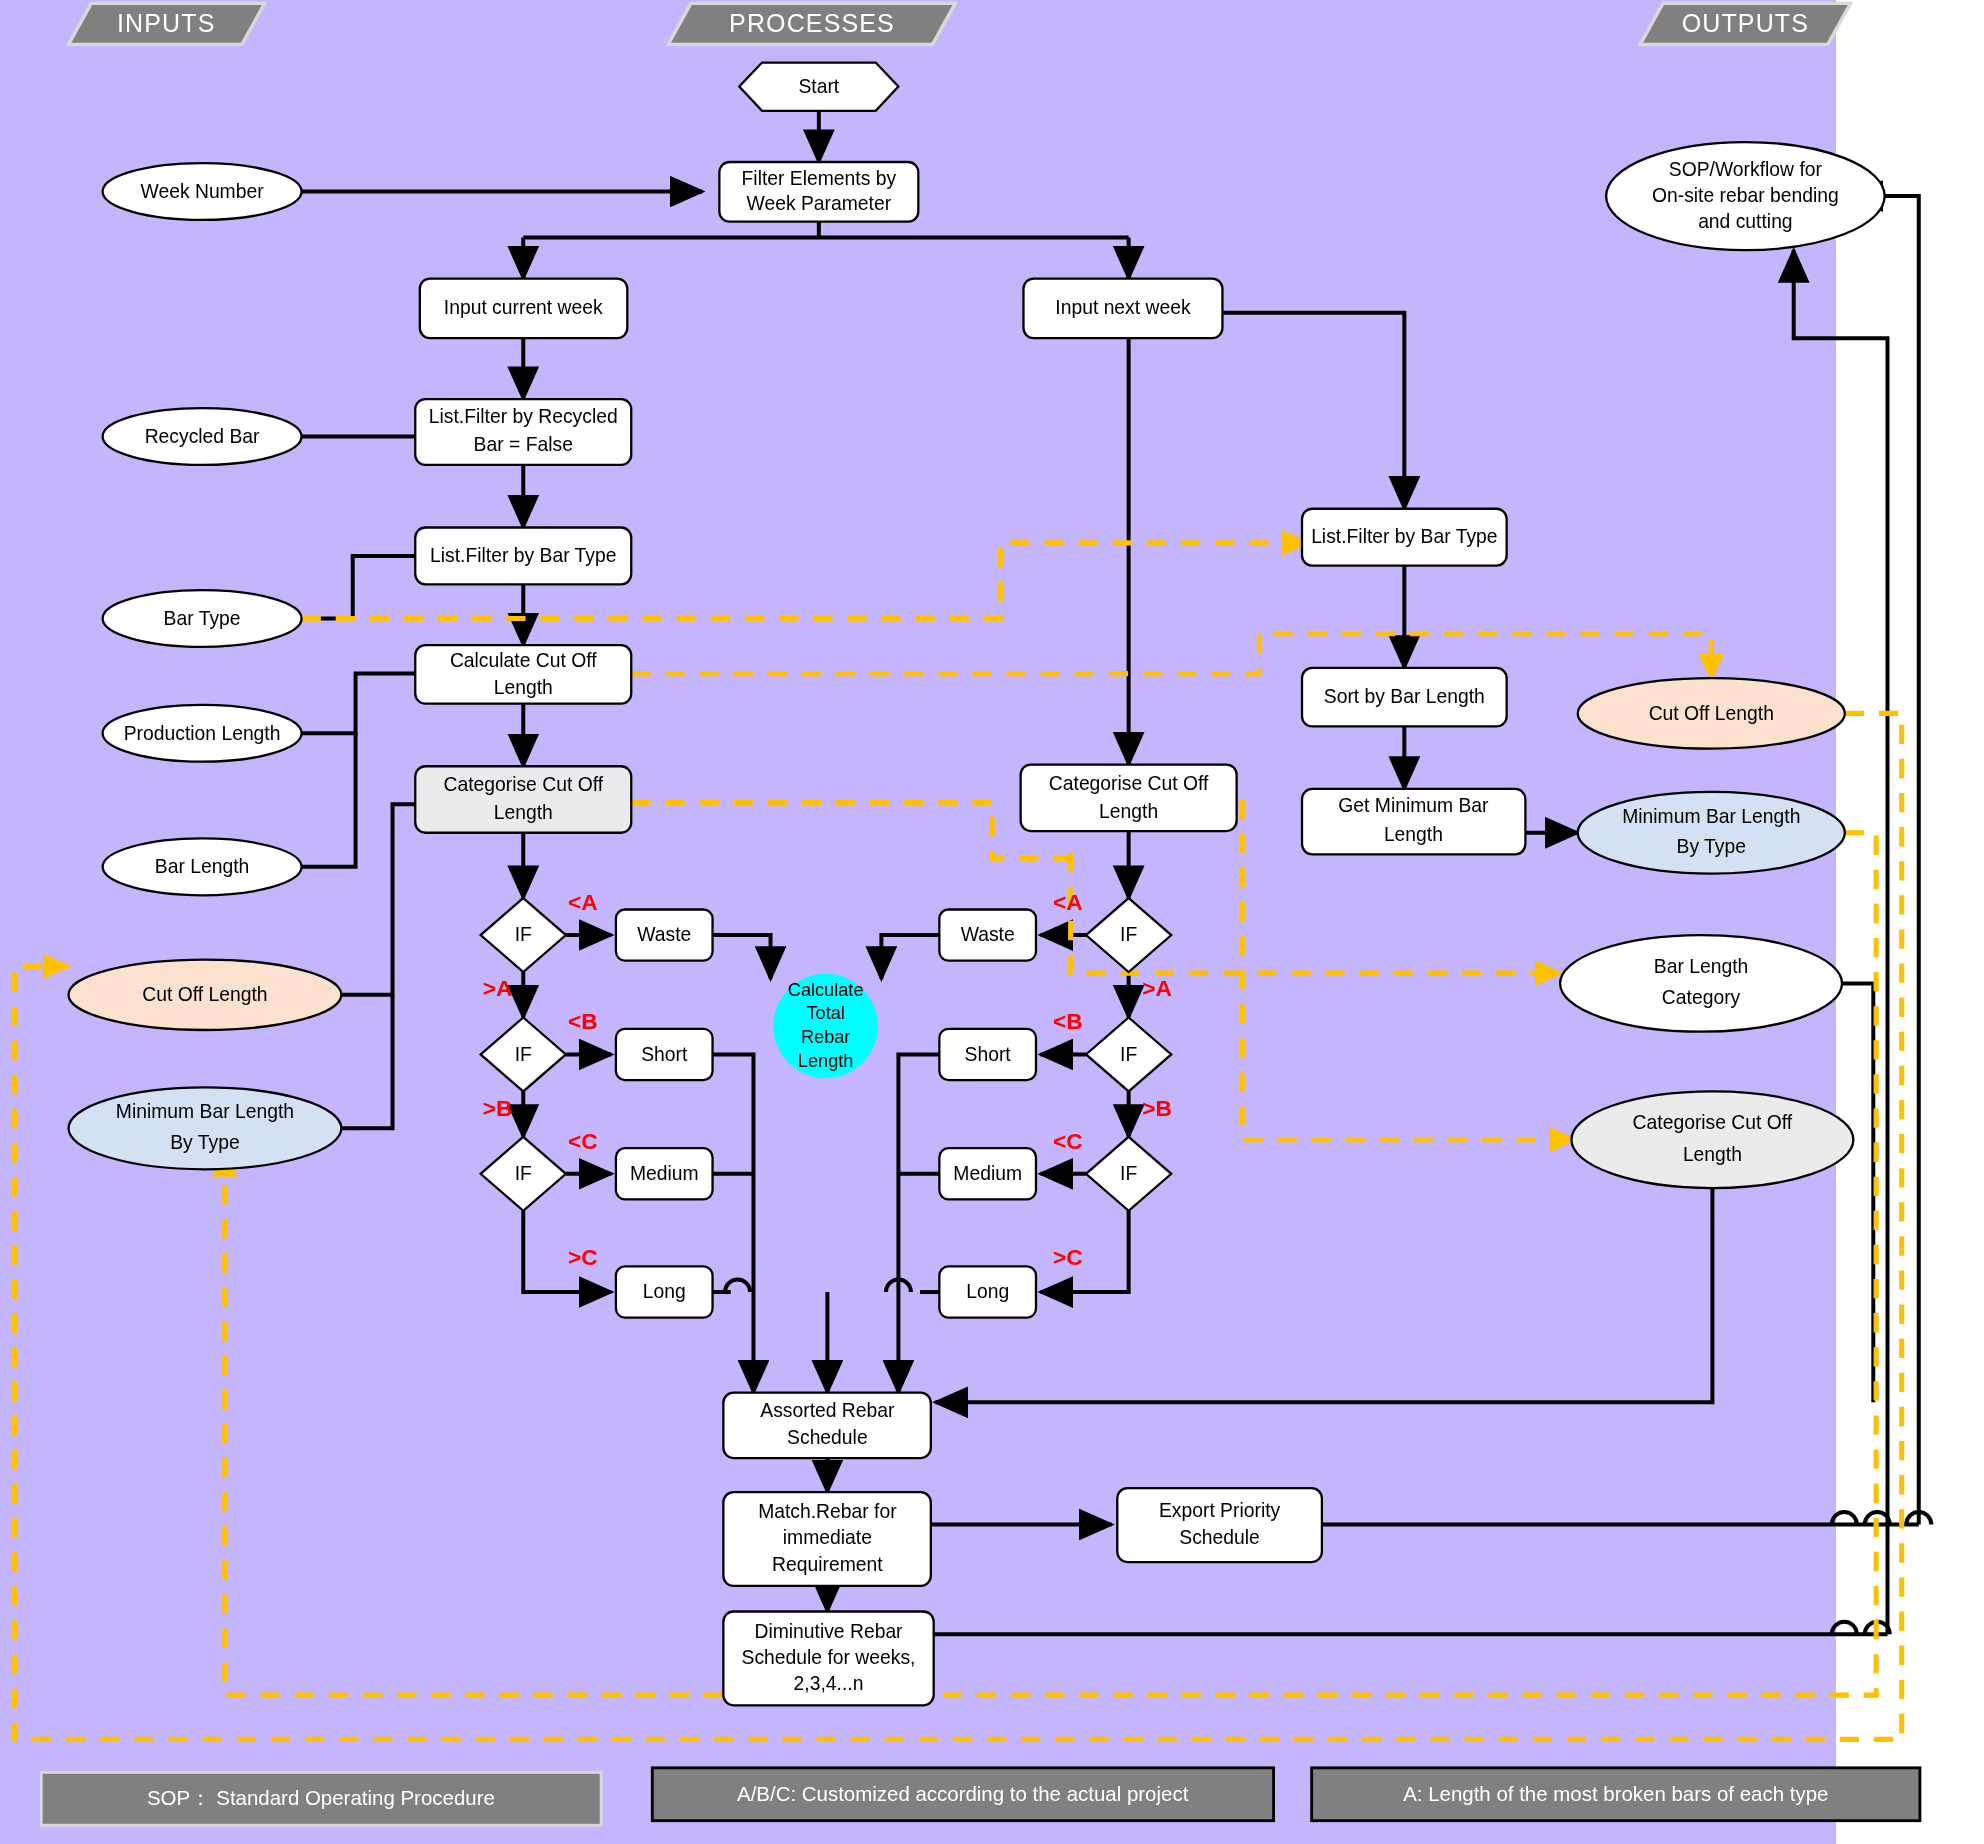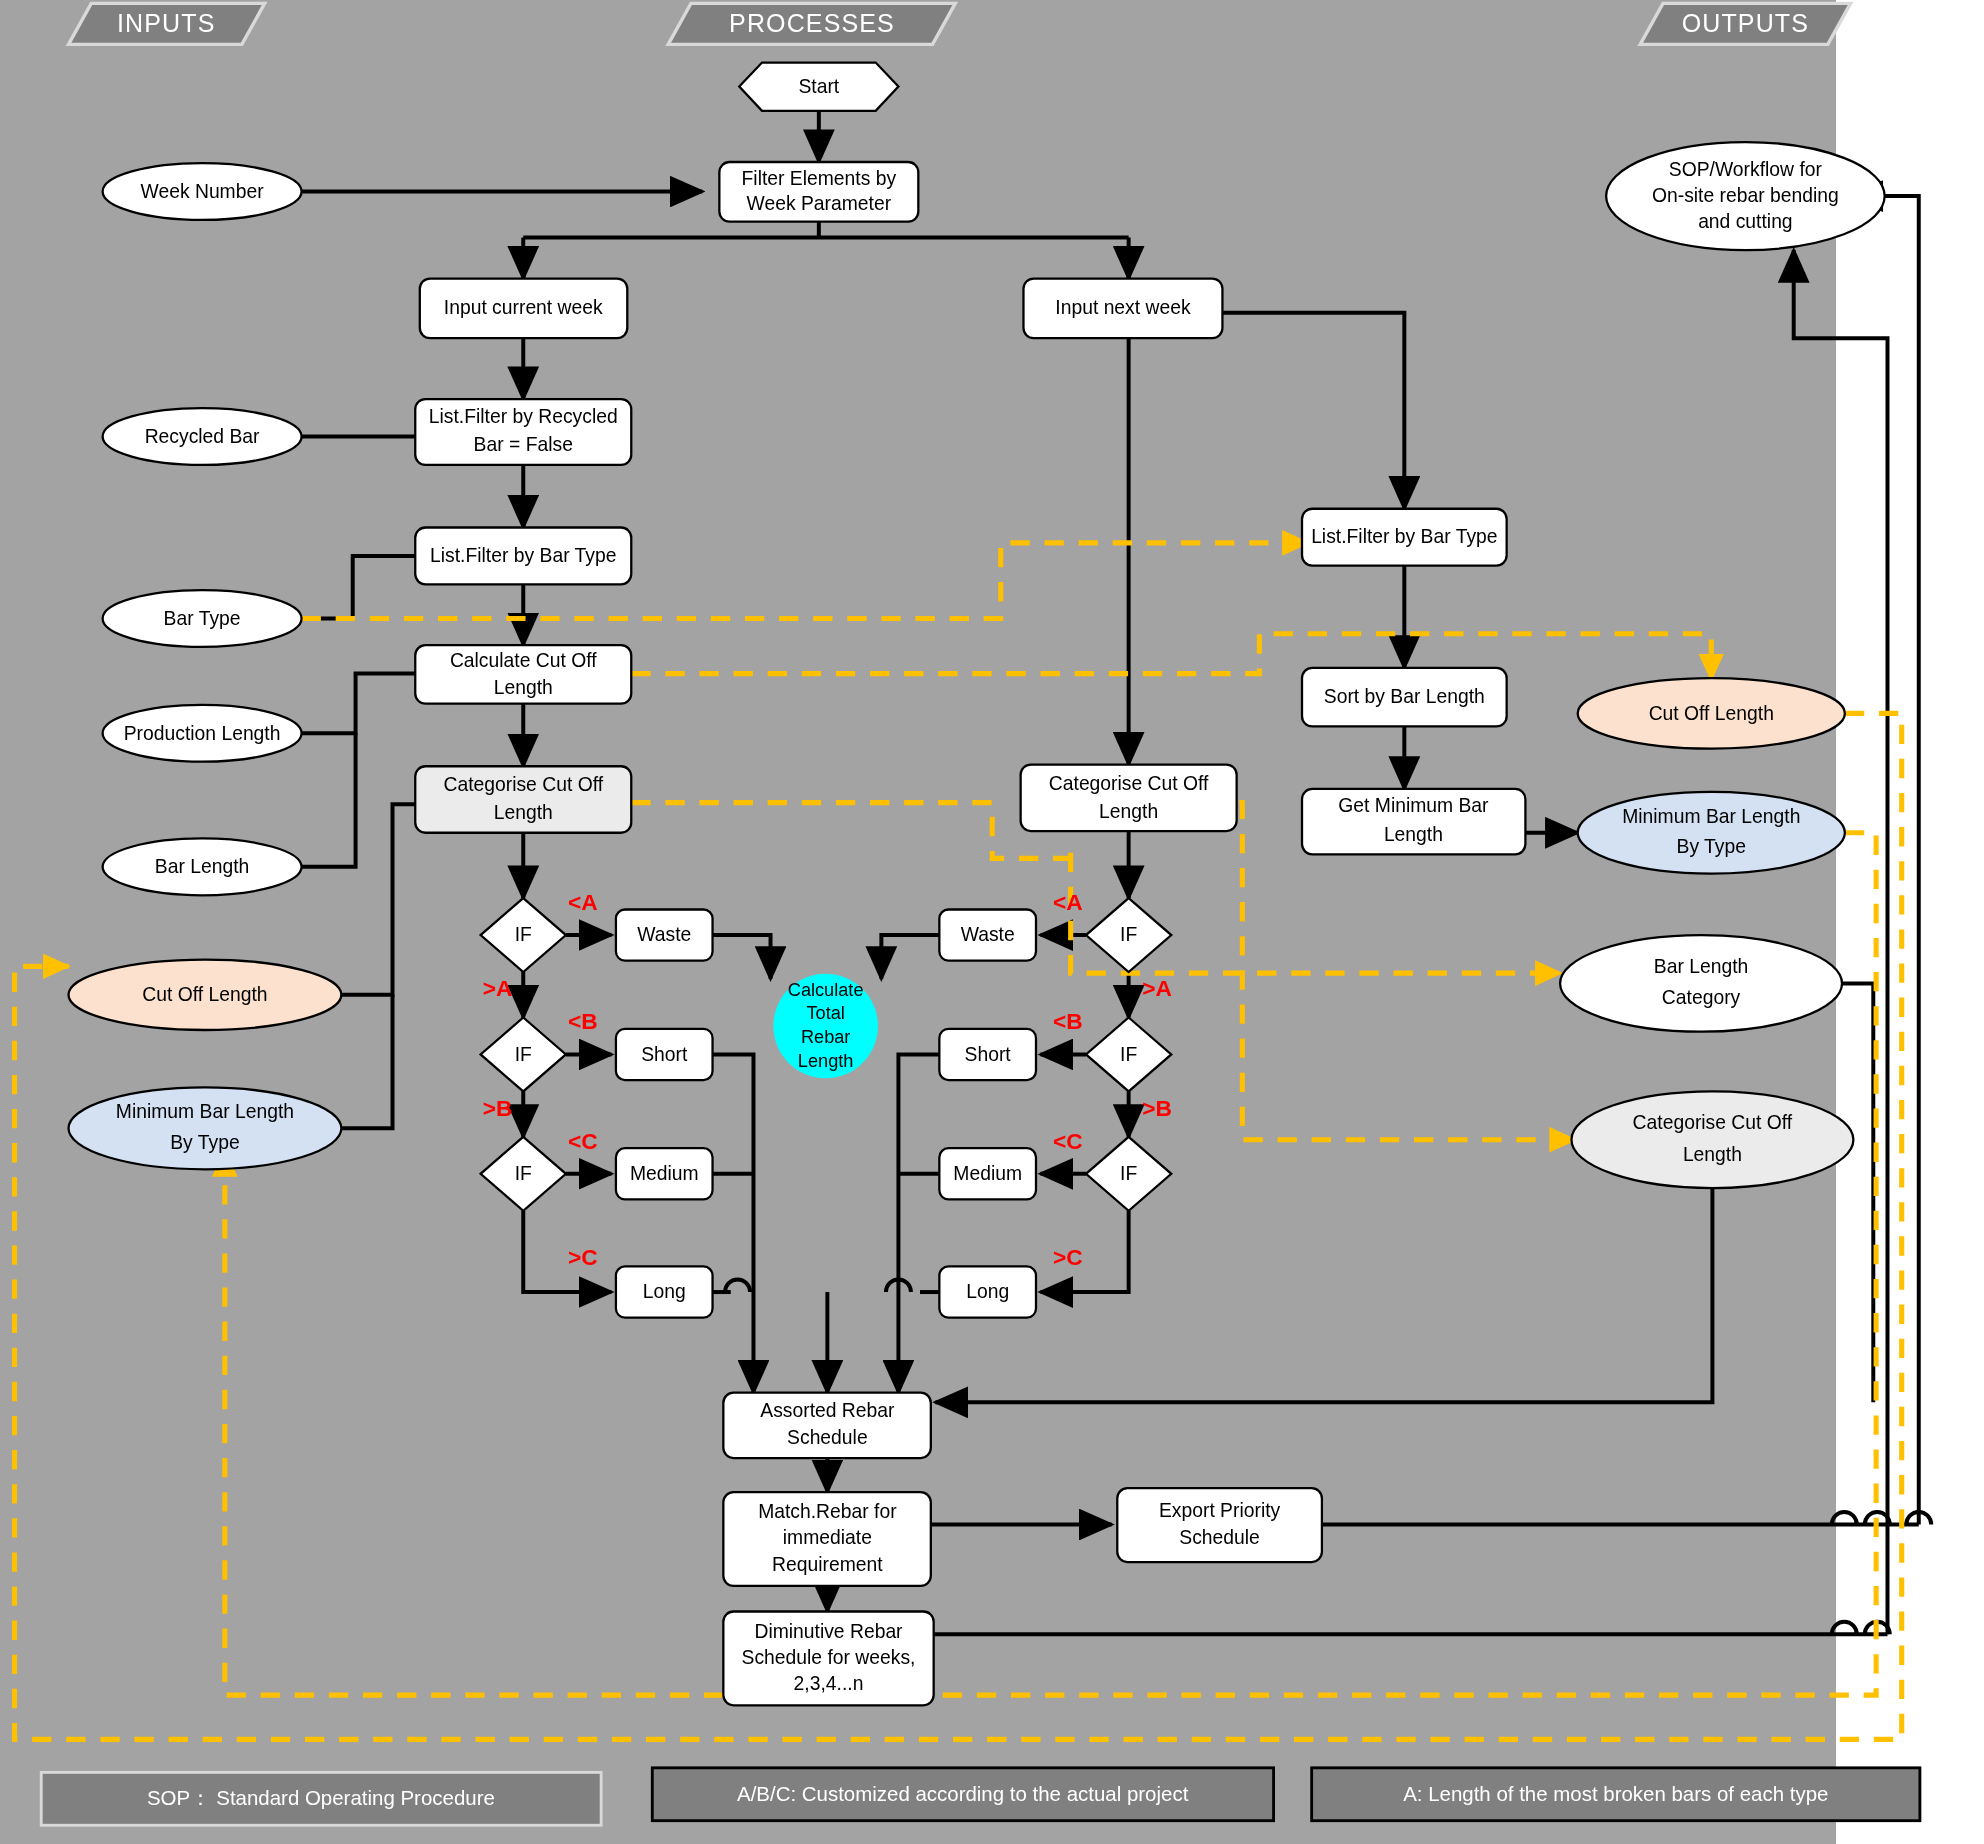--- a/index.html
+++ b/index.html
@@ -1,16 +1,16 @@
 <!DOCTYPE html>
 <html style="font-size:9px"><head>
 <meta charset="utf-8">
 <style>
   html,body{margin:0;padding:0;background:#ffffff;}
-  #stage{position:relative;width:1836px;height:1844px;background:#a3a3a3;
+  #stage{position:relative;width:1836px;height:1844px;background:#c4b5fd;
          font-family:"Liberation Sans",sans-serif;}
   svg{position:absolute;left:0;top:0;width:1985px;height:1844px;}
   text{font-family:"Liberation Sans",sans-serif;}
   .nodeTxt{font-size:34px;fill:#000;text-anchor:middle;dominant-baseline:middle;}
   .nodeTxtSm{font-size:32px;fill:#000;text-anchor:middle;dominant-baseline:middle;}
   .bandTxt{font-size:44px;fill:#ffffff;text-anchor:middle;dominant-baseline:middle;letter-spacing:2px;}
   .legTxt{font-size:36px;fill:#ffffff;text-anchor:middle;dominant-baseline:middle;}
   .condTxt{font-size:40px;font-weight:bold;fill:#ff0000;text-anchor:middle;dominant-baseline:middle;}
   .shp{fill:#ffffff;stroke:#000000;stroke-width:4;}
   .shpGrey{fill:#ebebeb;stroke:#000000;stroke-width:4;}

